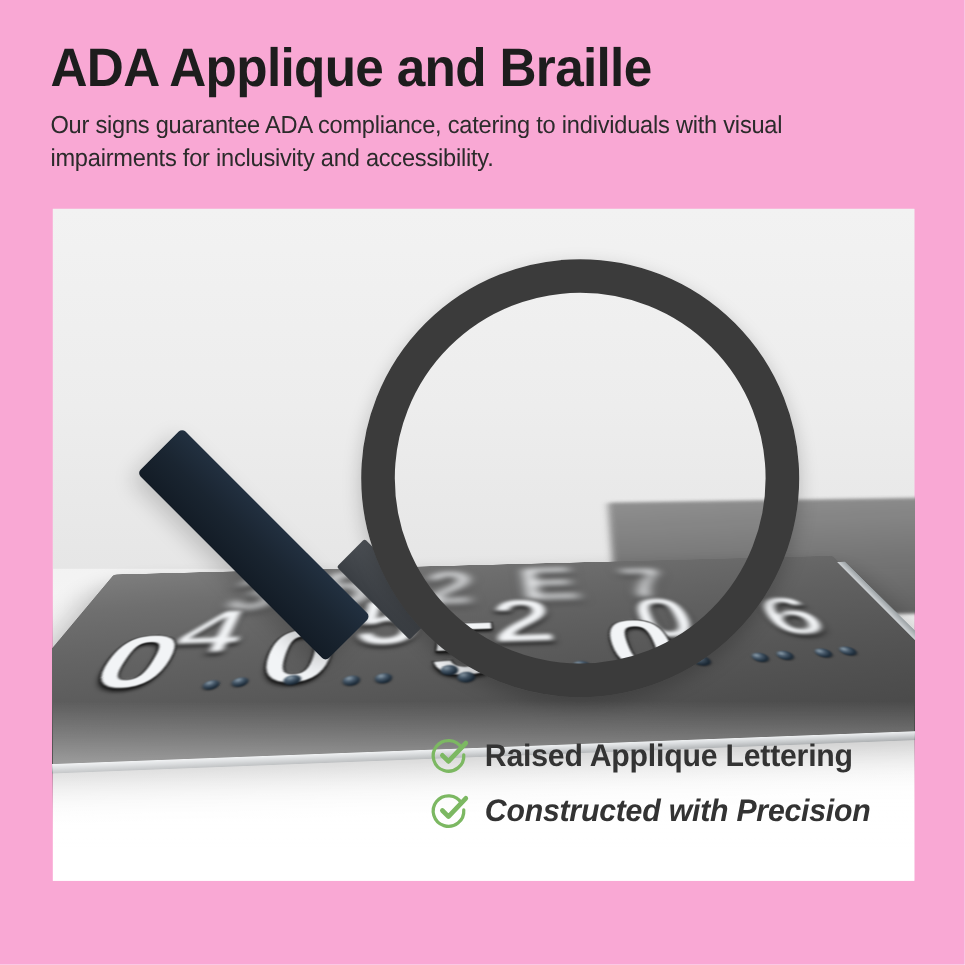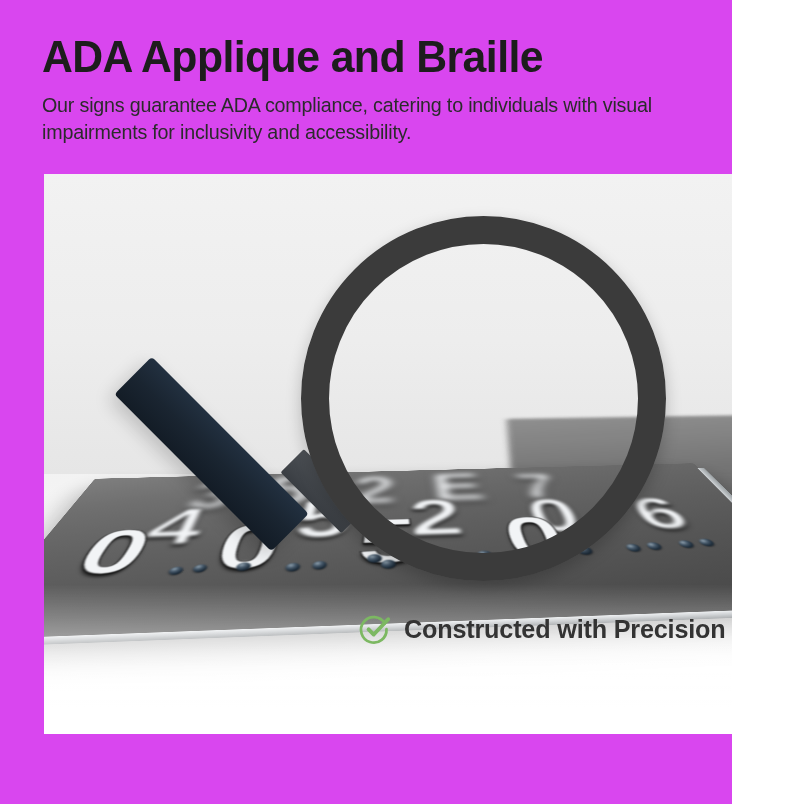--- a/index.html
+++ b/index.html
@@ -8,23 +8,23 @@
     padding: 0;
     background: #ffffff;
   }
   body {
     font-family: "Liberation Sans", sans-serif;
     -webkit-font-smoothing: antialiased;
   }
 
   .page {
     position: relative;
-    width: 732px;
+    width: 804px;
     height: 804px;
-    background: #d946ef;
+    background: #f9a8d4;
     overflow: hidden;
   }
 
   
   .header {
     position: absolute;
     left: 42px;
     top: 34px;
     width: 720px;
   }
@@ -230,21 +230,21 @@
     top: 612px;
     width: 420px;
     z-index: 8;
   }
   .feature {
     display: flex;
     align-items: center;
     gap: 12px;
     margin-bottom: 12px;
   }
-  .feature:last-child { margin-bottom: 0; }
+  .feature:last-child { margin-bottom: 0; font-style: italic; }
   .check-icon {
     flex: 0 0 auto;
     width: 34px;
     height: 34px;
     display: block;
   }
   .feature-label {
     font-family: "Liberation Sans Narrow", "Liberation Sans", sans-serif;
     font-size: 26px;
     font-weight: 700;
@@ -326,20 +326,27 @@
       <div class="mag-neck"></div>
       <div class="mag-ring"></div>
     </div>
 
     <div class="photo-fade-bottom"></div>
   </div>
 
   <div class="features">
 
 
+    <div class="feature">
+      <svg class="check-icon" viewBox="0 0 40 40">
+        <path d="M31.5 13.5 A15 15 0 1 0 33.5 20" fill="none" stroke="#7cb862" stroke-width="3.2" stroke-linecap="round"></path>
+        <path d="M12.5 20.5 L18.5 26.5 L35.5 8.5" fill="none" stroke="#7cb862" stroke-width="4.6" stroke-linecap="round" stroke-linejoin="round"></path>
+      </svg>
+      <span class="feature-label">Raised Applique Lettering</span>
+    </div>
 
     <div class="feature">
       <svg class="check-icon" viewBox="0 0 40 40">
         <path d="M31.5 13.5 A15 15 0 1 0 33.5 20" fill="none" stroke="#7cb862" stroke-width="3.2" stroke-linecap="round"></path>
         <path d="M12.5 20.5 L18.5 26.5 L35.5 8.5" fill="none" stroke="#7cb862" stroke-width="4.6" stroke-linecap="round" stroke-linejoin="round"></path>
       </svg>
       <span class="feature-label">Constructed with Precision</span>
     </div>
 
   </div>

